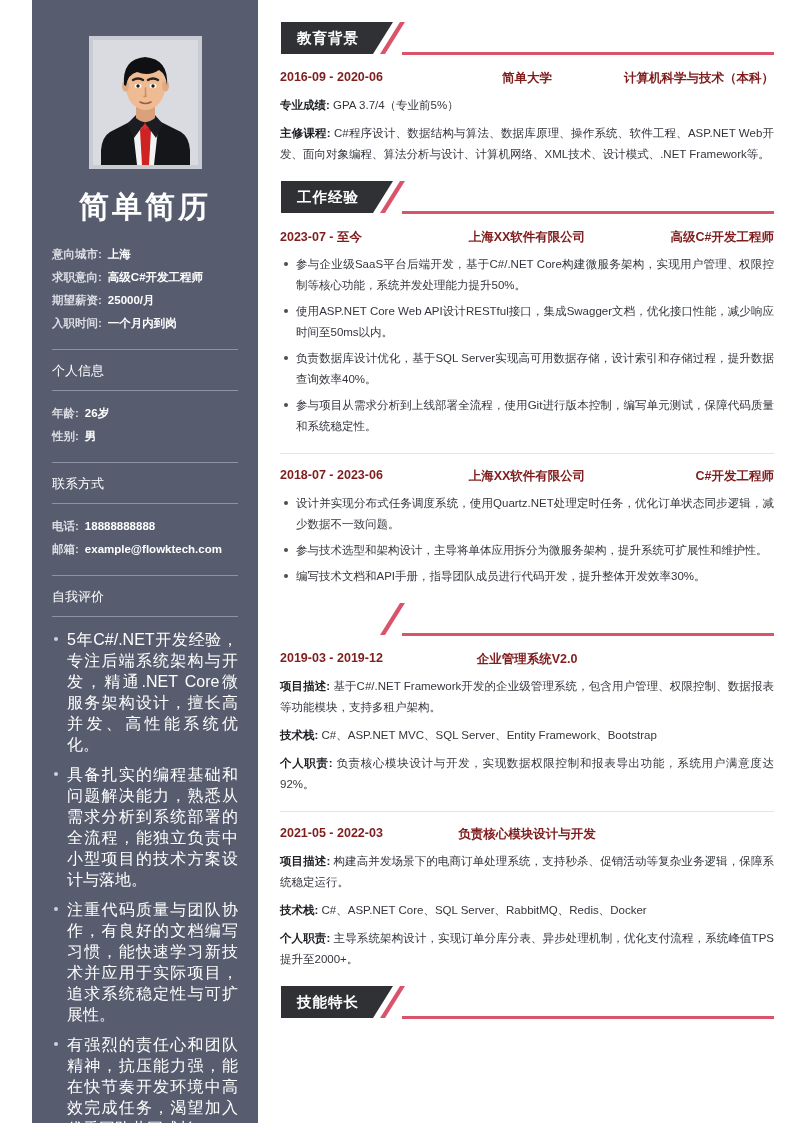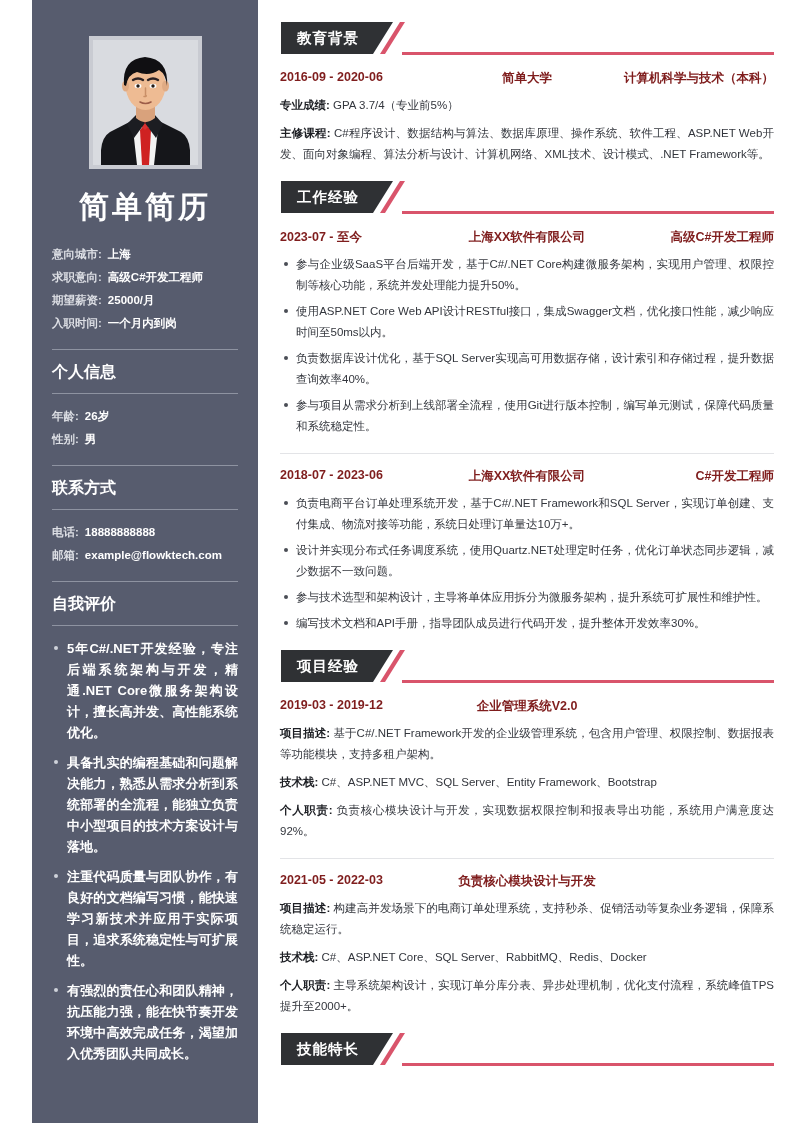--- a/index.html
+++ b/index.html
@@ -69,38 +69,38 @@
   }
   .kv-key { font-weight: bold; color: #dcdee4; }
   .kv-val { font-weight: bold; color: #ffffff; margin-left: 6px; }
 
   .side-divider {
     height: 1px;
     background: #8e93a1;
     margin: 16px 0 0 0;
   }
   .side-heading {
-    font-size: 16px;
-    font-weight: bold;
+    font-size: 13px;
+    font-weight: normal;
     color: #ffffff;
     padding: 12px 0 10px 0;
   }
   .side-heading-rule {
     height: 1px;
     background: #8e93a1;
     margin-bottom: 12px;
   }
 
   .side-list { list-style: none; }
   .side-list li {
     position: relative;
-    font-size: 13px;
+    font-size: 16px;
     line-height: 21px;
     color: #ffffff;
-    font-weight: bold;
+    font-weight: normal;
     padding-left: 15px;
     margin-bottom: 9px;
     text-align: justify;
   }
   .side-list li::before {
     content: "";
     position: absolute;
     left: 2px;
     top: 8px;
     width: 4px;
@@ -344,29 +344,27 @@
 
     <div class="entry-sep"></div>
 
     <div class="entry">
       <div class="entry-head">
         <span class="eh-date">2018-07 - 2023-06</span>
         <span class="eh-org">上海XX软件有限公司</span>
         <span class="eh-role">C#开发工程师</span>
       </div>
       <ul class="bullets">
-        <li>负责电商平台订单处理系统开发，基于C#/.NET Framework和SQL Server，实现订单创建、支付集成、物流对接等功能，系统日处理订单量达10万+。</li>
         <li>设计并实现分布式任务调度系统，使用Quartz.NET处理定时任务，优化订单状态同步逻辑，减少数据不一致问题。</li>
         <li>参与技术选型和架构设计，主导将单体应用拆分为微服务架构，提升系统可扩展性和维护性。</li>
         <li>编写技术文档和API手册，指导团队成员进行代码开发，提升整体开发效率30%。</li>
       </ul>
     </div>
 
     <div class="section-header">
-      <div class="sh-tab">项目经验</div>
       <div class="sh-slash" style="left:110px;"></div>
       <div class="sh-line" style="left:122px;"></div>
     </div>
 
     <div class="entry">
       <div class="entry-head">
         <span class="eh-date">2019-03 - 2019-12</span>
         <span class="eh-org">企业管理系统V2.0</span>
         <span class="eh-role"></span>
       </div>

